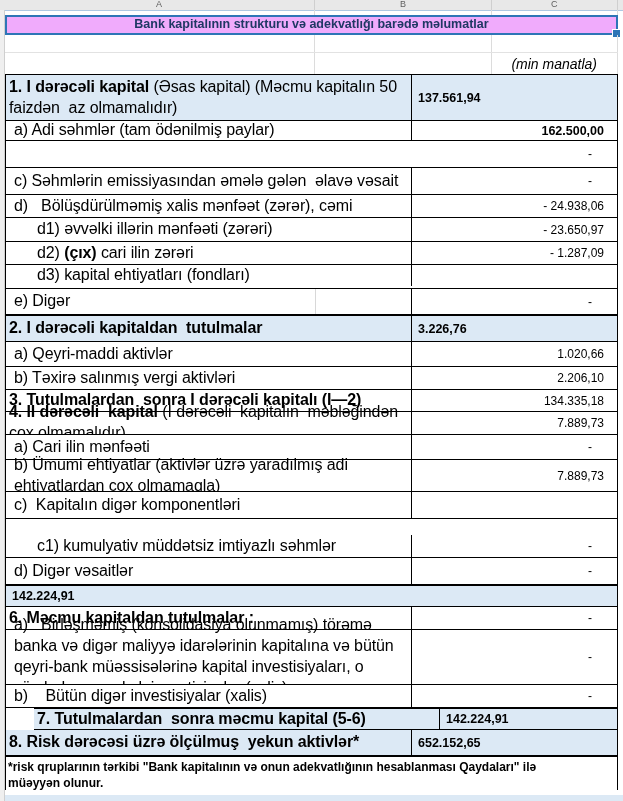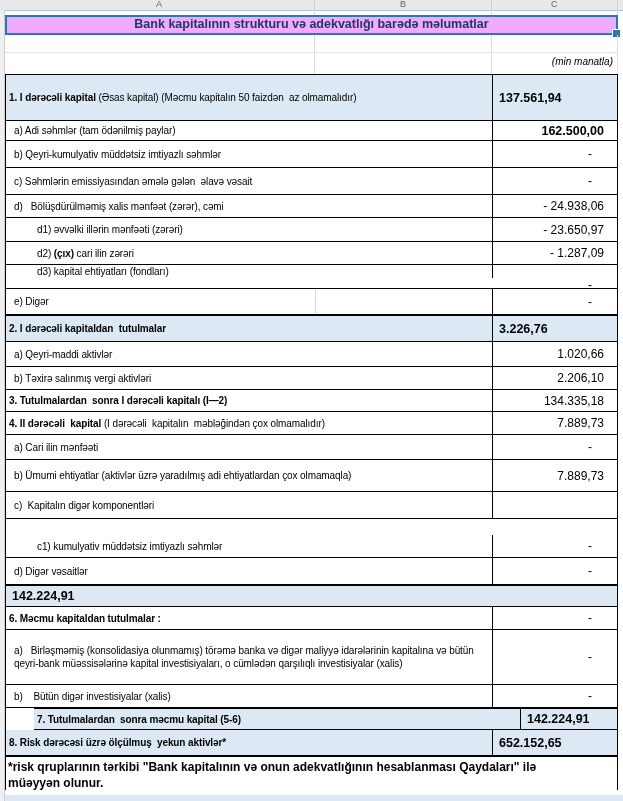--- a/index.html
+++ b/index.html
@@ -30,40 +30,40 @@
     display:flex;align-items:flex-start;justify-content:center;
     font-weight:bold;font-size:12.5px;color:#1F3864;
   }
   .handle{
     position:absolute;right:-4px;bottom:-4px;width:7px;height:7px;
     background:#2E75B6;box-shadow:0 0 0 1px #ffffff;
   }
   .emptyrow{height:17px;position:relative;border-bottom:1px solid #E2E2E2;}
   .noterow{height:21px;position:relative;font-size:12.5px;}
   .noterow .note{
-    position:absolute;right:5px;top:3px;font-style:italic;font-size:10px;
+    position:absolute;right:21px;top:3px;font-style:italic;font-size:14px;
   }
   .gv{position:absolute;top:0;bottom:0;width:1px;background:#DCDCDC;}
   .gv.a{left:309px}.gv.b{left:486px}.gv.c{left:612px}
   
   #table-body{
     border-left:1px solid #000;border-right:1px solid #000;border-top:1px solid #000;
   }
   .trow{
     display:flex;box-sizing:border-box;border-bottom:1px solid #000;
     position:relative;background:#fff;
   }
   .trow.fill{background:#DCE9F5;}
   .trow.thick{border-top:1px solid #000;}
   .cell{box-sizing:border-box;}
   .label{
-    width:487px;border-right:1px solid #000;
+    width:406px;border-right:1px solid #000;
     display:flex;align-items:center;
     padding-left:8px;padding-right:3px;
-    font-size:10px;line-height:1.3;letter-spacing:-0.1px;
+    font-size:16px;line-height:1.3;letter-spacing:-0.1px;
   }
   .label span{white-space:pre-wrap;}
   .sec .label{padding-left:3px;}
   .lvl2 .label{padding-left:31px;}
   .bold{font-weight:bold;}
   .value{
     flex:1;display:flex;align-items:center;justify-content:flex-end;
     padding-right:13px;font-size:12px;
   }
   .value.vleft{justify-content:flex-start;padding-left:6px;padding-right:2px;}
@@ -131,23 +131,20 @@
       </div>
       <div class="trow" style="height: 20px;">
         <div class="cell label">
           <span><span>a) Adi səhmlər (tam ödənilmiş paylar)</span></span>
         </div>
         <div class="cell value">
           <span class="vbold">162.500,00</span>
         </div>
       </div>
       <div class="trow" style="height: 27px;">
-        <div class="cell label">
-          <span><span>b) Qeyri-kumulyativ müddətsiz imtiyazlı səhmlər</span></span>
-        </div>
         <div class="cell value">
           <span class=" dash">-</span>
         </div>
       </div>
       <div class="trow" style="height: 27px;">
         <div class="cell label">
           <span><span>c) Səhmlərin emissiyasından əmələ gələn  əlavə vəsait</span></span>
         </div>
         <div class="cell value">
           <span class=" dash">-</span>

